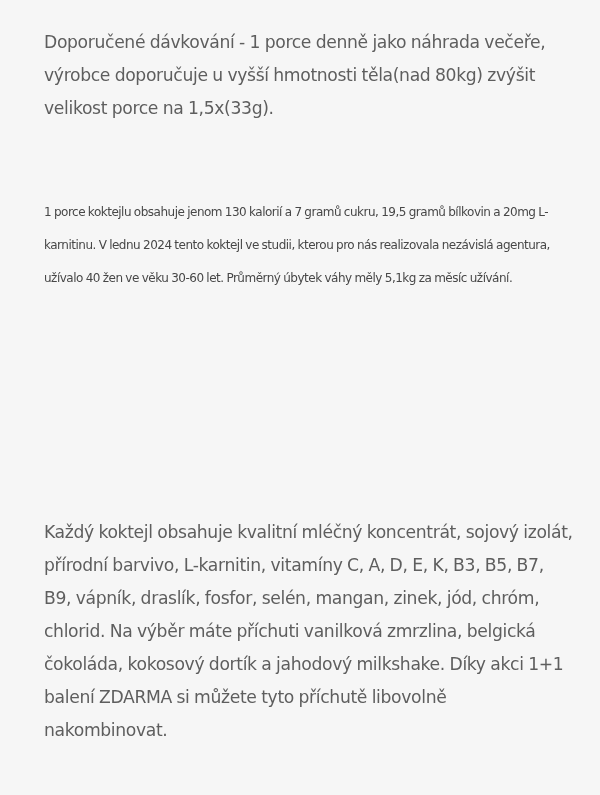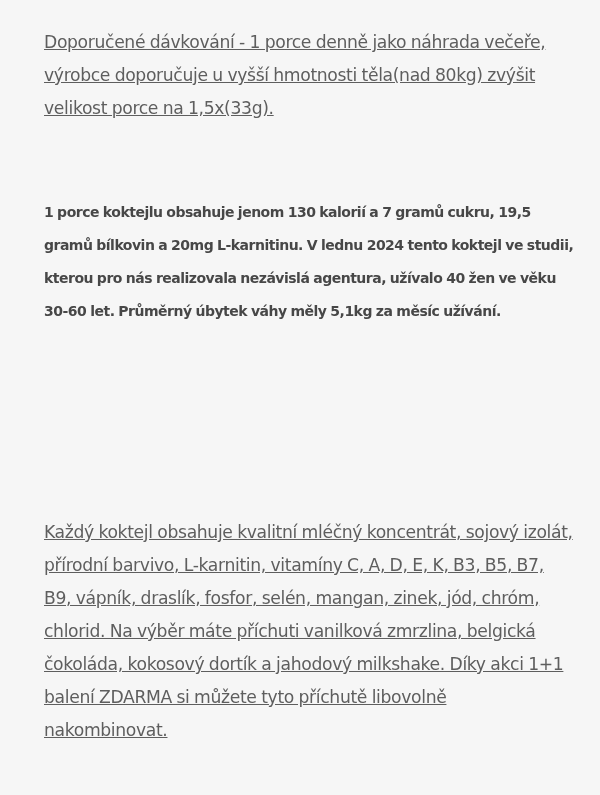--- a/index.html
+++ b/index.html
@@ -24,26 +24,25 @@
       margin: 0;
       font-size: 17.2px;
       line-height: 33px;
       letter-spacing: -0.35px;
       color: #5a5a5a;
       word-spacing: -0.5px;
     }
     .para.regular {
       font-weight: normal;
       color: #5e5e5e;
-      text-decoration: underline;
     }
     .para.bold {
-      font-weight: 700;
+      font-weight: 400;
       color: #474747;
-      font-size: 14px;
+      font-size: 12px;
       letter-spacing: -0.5px;
     }
     #p1 { position: absolute; top: 0; }
     #p2 { position: absolute; top: 170px; }
     #p3 { position: absolute; top: 490px; }
   </style>
 </head>
 <body>
 
 <div class="content">

